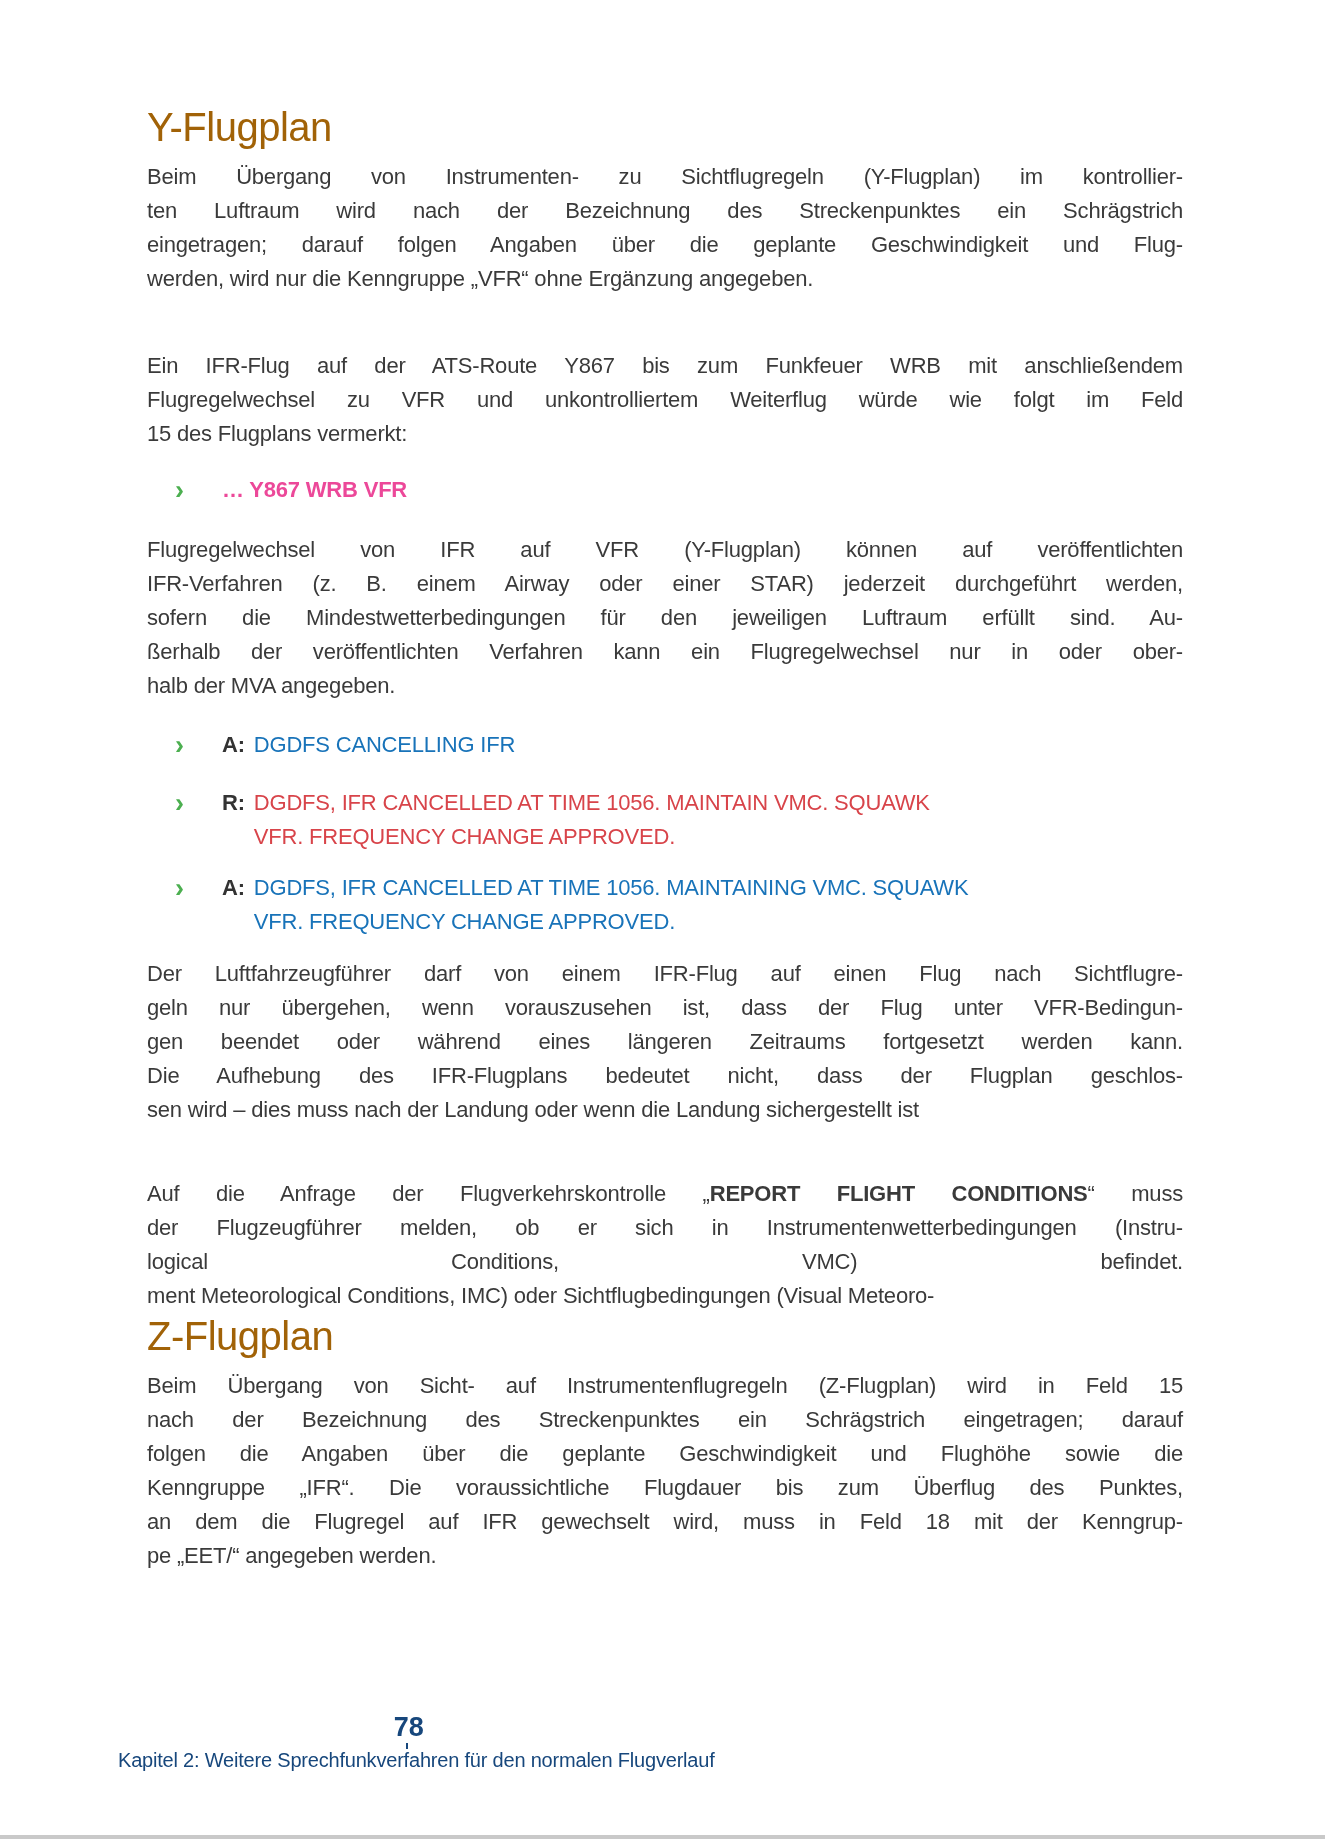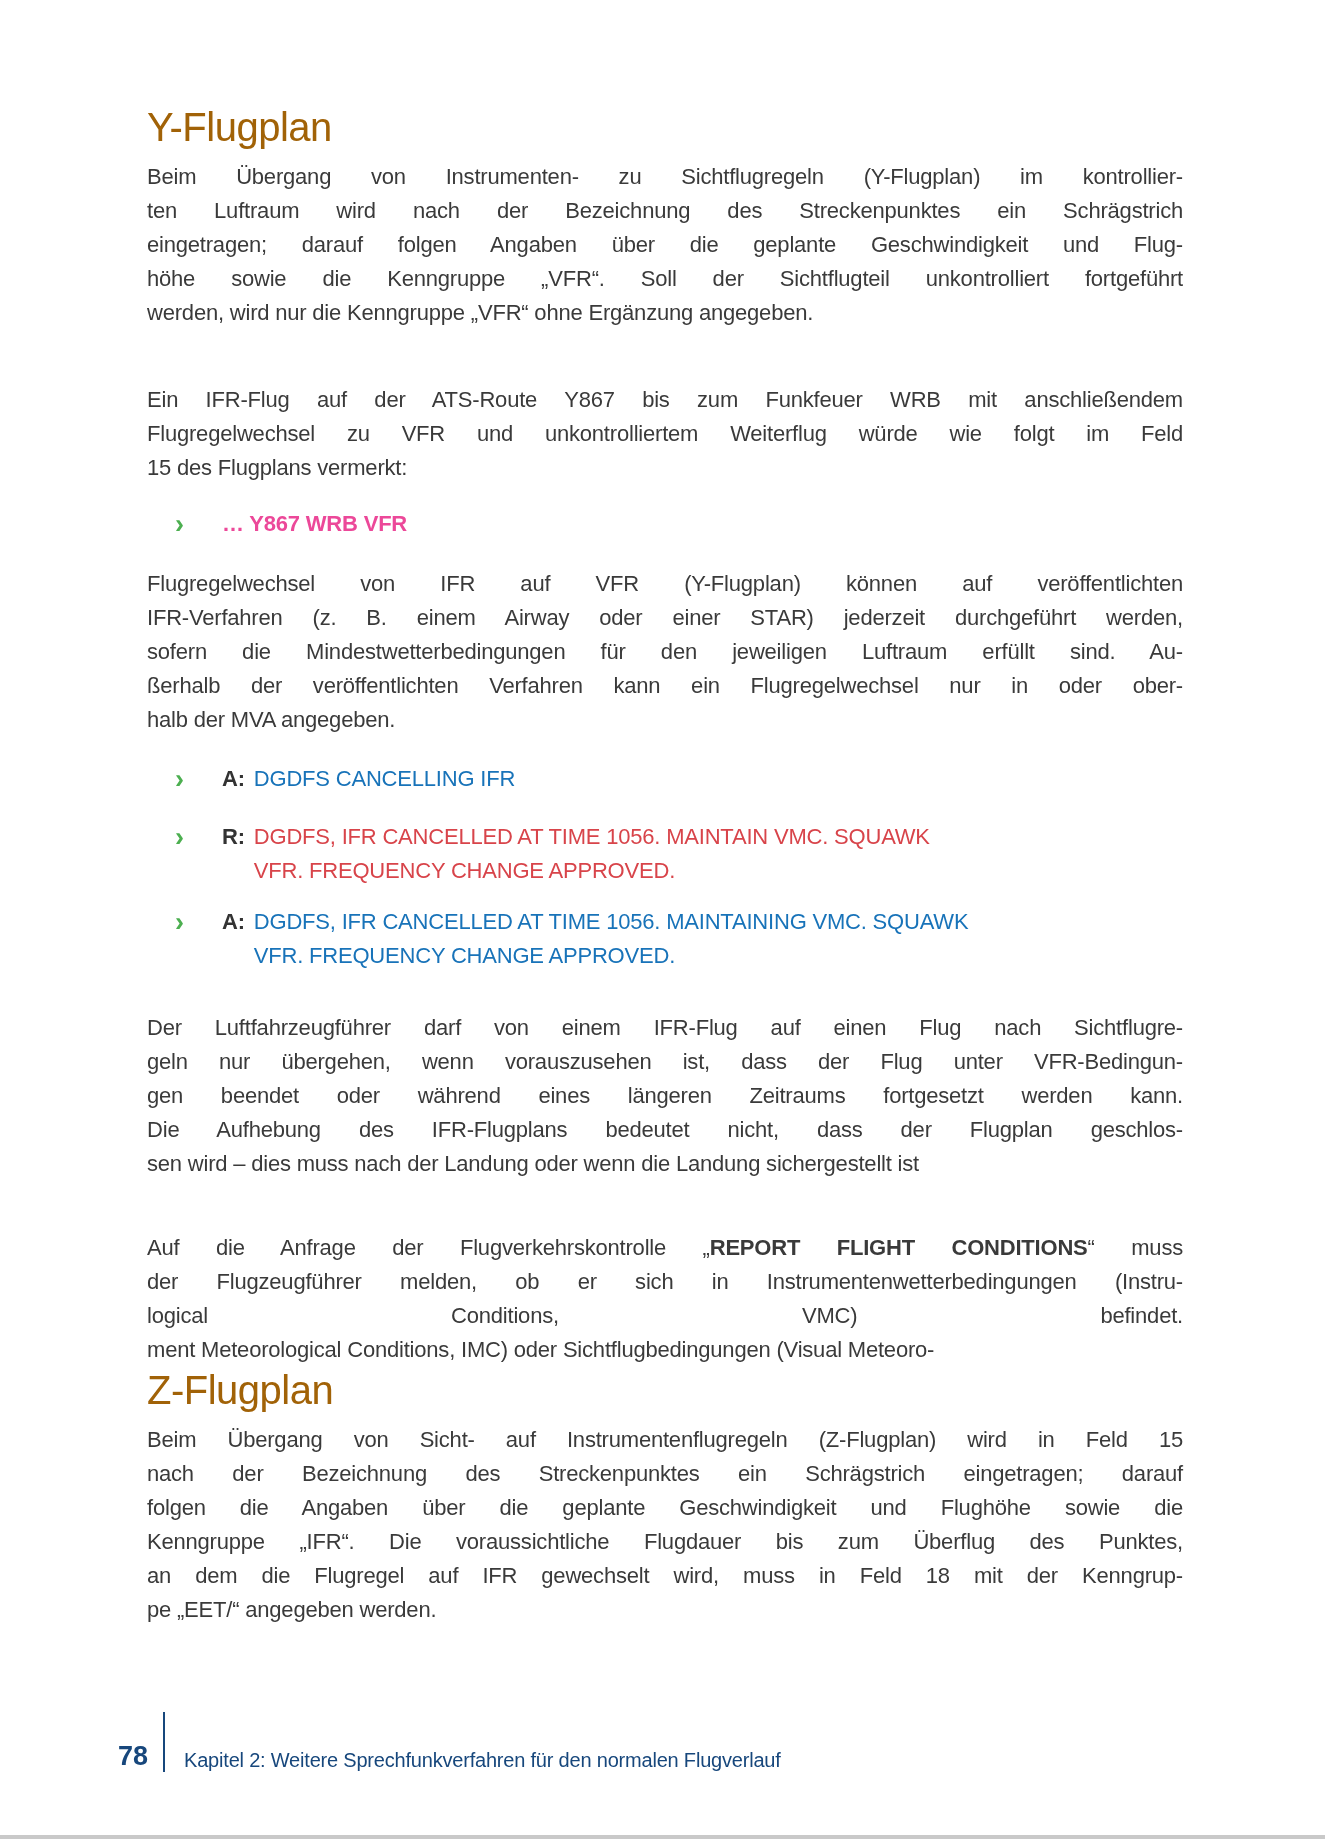--- a/index.html
+++ b/index.html
@@ -24,21 +24,21 @@
     line-height:46px;
     font-weight:normal;
     letter-spacing:-0.5px;
     margin:0 0 10px 0;
   }
   .section-title.z { }
   .para .line { text-align:justify; text-align-last:justify; }
   .para .line:last-child { text-align-last:left; }
   .p2 { margin-top:53px; }
   .p3 { margin-top:26px; }
-  .p4 { margin-top:38px; }
+  .p4 { margin-top:18px; }
   .p5 { margin-top:50px; }
   .bold { font-weight:bold;margin-top:32px; }
   .bullet {
     display:flex;
     padding-left:28px;
   }
   .bullet .marker {
     width:47px;
     flex:0 0 47px;
     color:#4caf50;
@@ -54,21 +54,22 @@
   .bullet.call-1 { margin-top:25px; }
   .bullet.call-2 { margin-top:24px; }
   .bullet.call-3 { margin-top:17px; }
   .blue { color:#1873b9; }
   .red  { color:#d8444a; }
   .footer {
     position:absolute;
     left:118px; top:1712px;
     height:60px;
     display:flex;
-    align-items:flex-end;
+    align-items:center;
+    flex-direction:column;
   }
   .page-num {
     color:#17477c;
     font-size:27px;
     font-weight:bold;
     margin-right:15px;
   }
   .footer .vline {
     width:2px; height:60px;
     background:#17477c;
@@ -90,21 +91,20 @@
 <body>
 
 <div class="content">
 
   <h1 class="section-title">Y-Flugplan</h1>
 
   <div class="para p1">
     <div class="line">Beim Übergang von Instrumenten- zu Sichtflugregeln (Y-Flugplan) im kontrollier-</div>
     <div class="line">ten Luftraum wird nach der Bezeichnung des Streckenpunktes ein Schrägstrich</div>
     <div class="line">eingetragen; darauf folgen Angaben über die geplante Geschwindigkeit und Flug-</div>
-    <div class="line">höhe sowie die Kenngruppe „VFR“. Soll der Sichtflugteil unkontrolliert fortgeführt</div>
     <div class="line">werden, wird nur die Kenngruppe „VFR“ ohne Ergänzung angegeben.</div>
   </div>
 
   <div class="para p2">
     <div class="line">Ein IFR-Flug auf der ATS-Route Y867 bis zum Funkfeuer WRB mit anschließendem</div>
     <div class="line">Flugregelwechsel zu VFR und unkontrolliertem Weiterflug würde wie folgt im Feld</div>
     <div class="line">15 des Flugplans vermerkt:</div>
   </div>
 
   <div class="bullet example">

